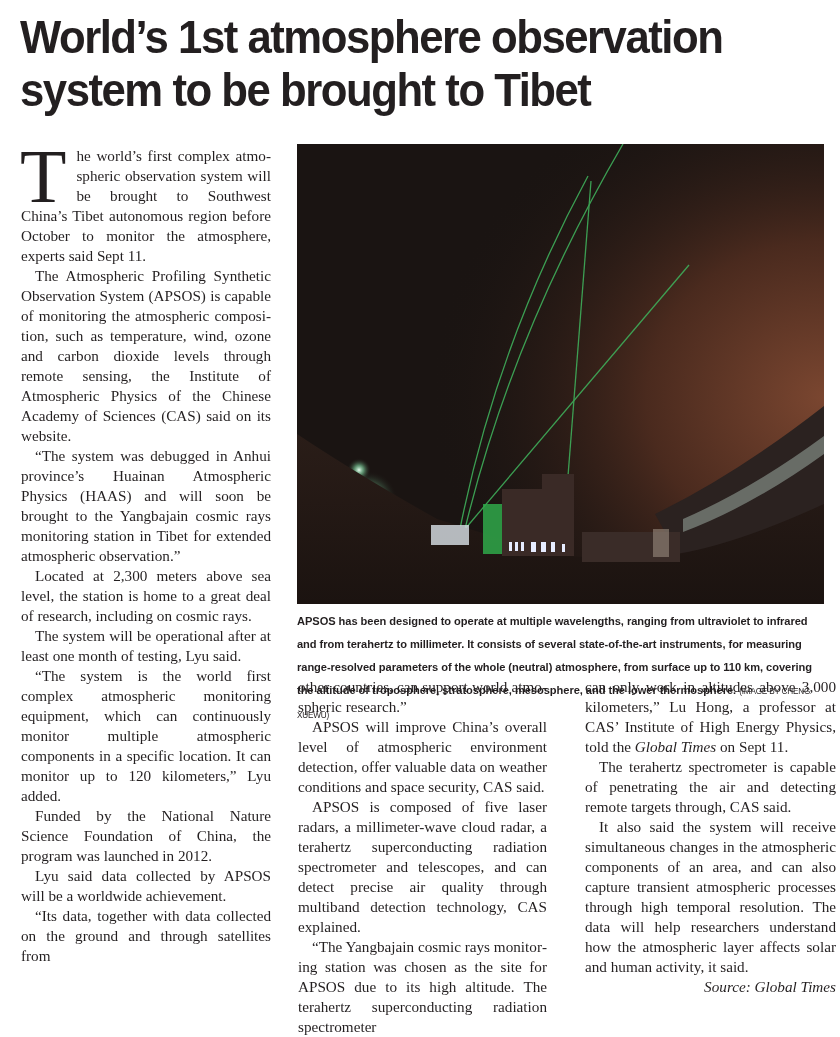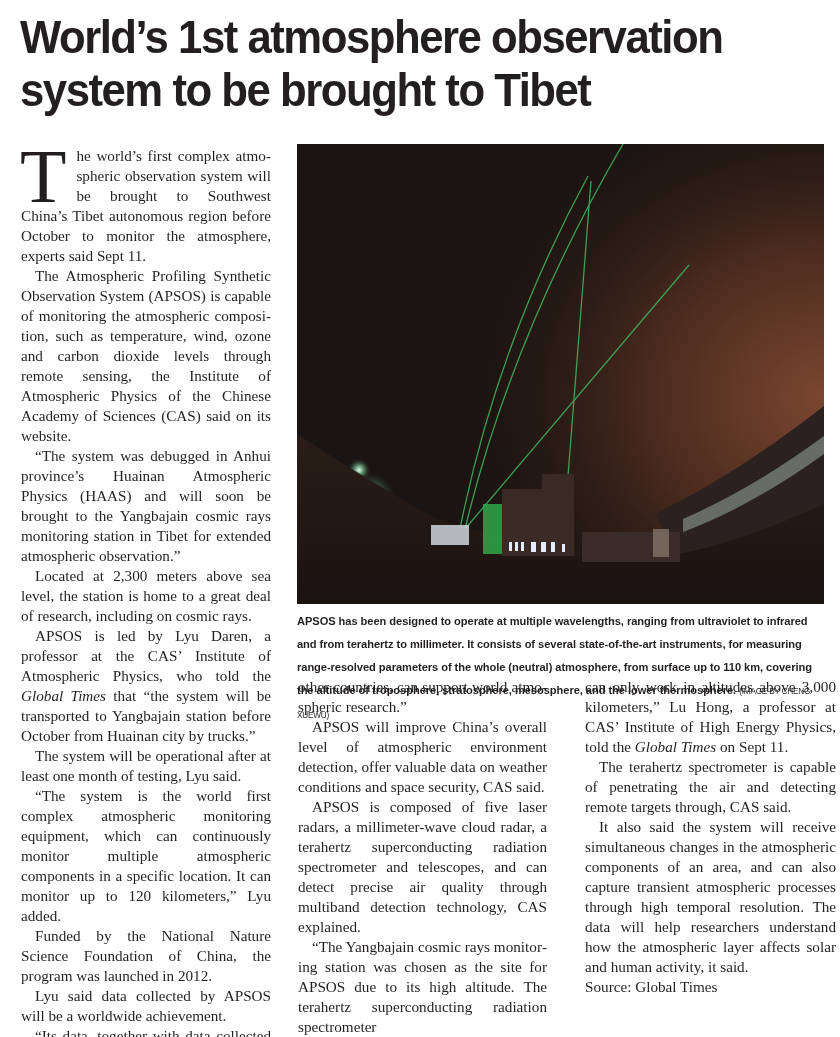--- a/index.html
+++ b/index.html
@@ -26,21 +26,21 @@
     .col2 { left: 298px; top: 677px; width: 249px; }
     .col3 { left: 573px; top: 677px; width: 251px; margin-left: 12px; }
 
     .dropcap {
       float: left; font-size: 76px; line-height: 56px;
       height: 58px; margin: 2px 10px 0 -1px; color: #231f20;
       font-family: "Liberation Serif", "DejaVu Serif", serif;
     }
     .first-para { text-indent: 0 !important; }
     em { font-style: italic; }
-    .source { text-indent: 0 !important; }
+    .source { text-align: right; font-style: italic; text-indent: 0 !important; }
 
     .photo {
       position: absolute; left: 297px; top: 144px; width: 527px; height: 460px;
       overflow: hidden; background: #1a1412;
     }
     .photo svg { display: block; width: 100%; height: 100%; }
 
     .caption {
       position: absolute; left: 297px; top: 610px; width: 530px;
       font-family: "Liberation Sans", "DejaVu Sans", sans-serif;
@@ -57,21 +57,20 @@
 <h1 class="headline">
   <div>World’s 1st atmosphere observation</div>
   <div>system to be brought to Tibet</div>
 </h1>
 
 <div class="col col1">
   <p class="first-para"><span class="dropcap">T</span><span>he world’s first complex atmo­spheric observation system will be brought to Southwest China’s Tibet autonomous region before October to monitor the atmosphere, experts said Sept 11.</span></p>
   <p>The Atmospheric Profiling Synthetic Observation System (APSOS) is capable of monitoring the atmospheric composi­tion, such as temperature, wind, ozone and carbon dioxide levels through remote sensing, the Institute of Atmospheric Physics of the Chinese Academy of Sci­ences (CAS) said on its website.</p>
   <p>“The system was debugged in Anhui province’s Huainan Atmospheric Physics (HAAS) and will soon be brought to the Yangbajain cosmic rays monitoring sta­tion in Tibet for extended atmospheric observation.”</p>
   <p>Located at 2,300 meters above sea level, the station is home to a great deal of re­search, including on cosmic rays.</p>
-  <p><span>APSOS is led by Lyu Daren, a professor at the CAS’ Institute of Atmospheric Phys­ics, who told the </span><em>Global Times</em><span> that “the system will be transported to Yangbajain station before October from Huainan city by trucks.”</span></p>
   <p>The system will be operational after at least one month of testing, Lyu said.</p>
   <p>“The system is the world first complex atmospheric monitoring equipment, which can continuously monitor multiple atmospheric components in a specific lo­cation. It can monitor up to 120 kilome­ters,” Lyu added.</p>
   <p>Funded by the National Nature Science Foundation of China, the program was launched in 2012.</p>
   <p>Lyu said data collected by APSOS will be a worldwide achievement.</p>
   <p style="text-align-last: justify;">“Its data, together with data collected on the ground and through satellites from</p>
 </div>
 
 <div class="photo">
   <svg viewBox="0 0 527 460" preserveAspectRatio="none">
     <defs>

